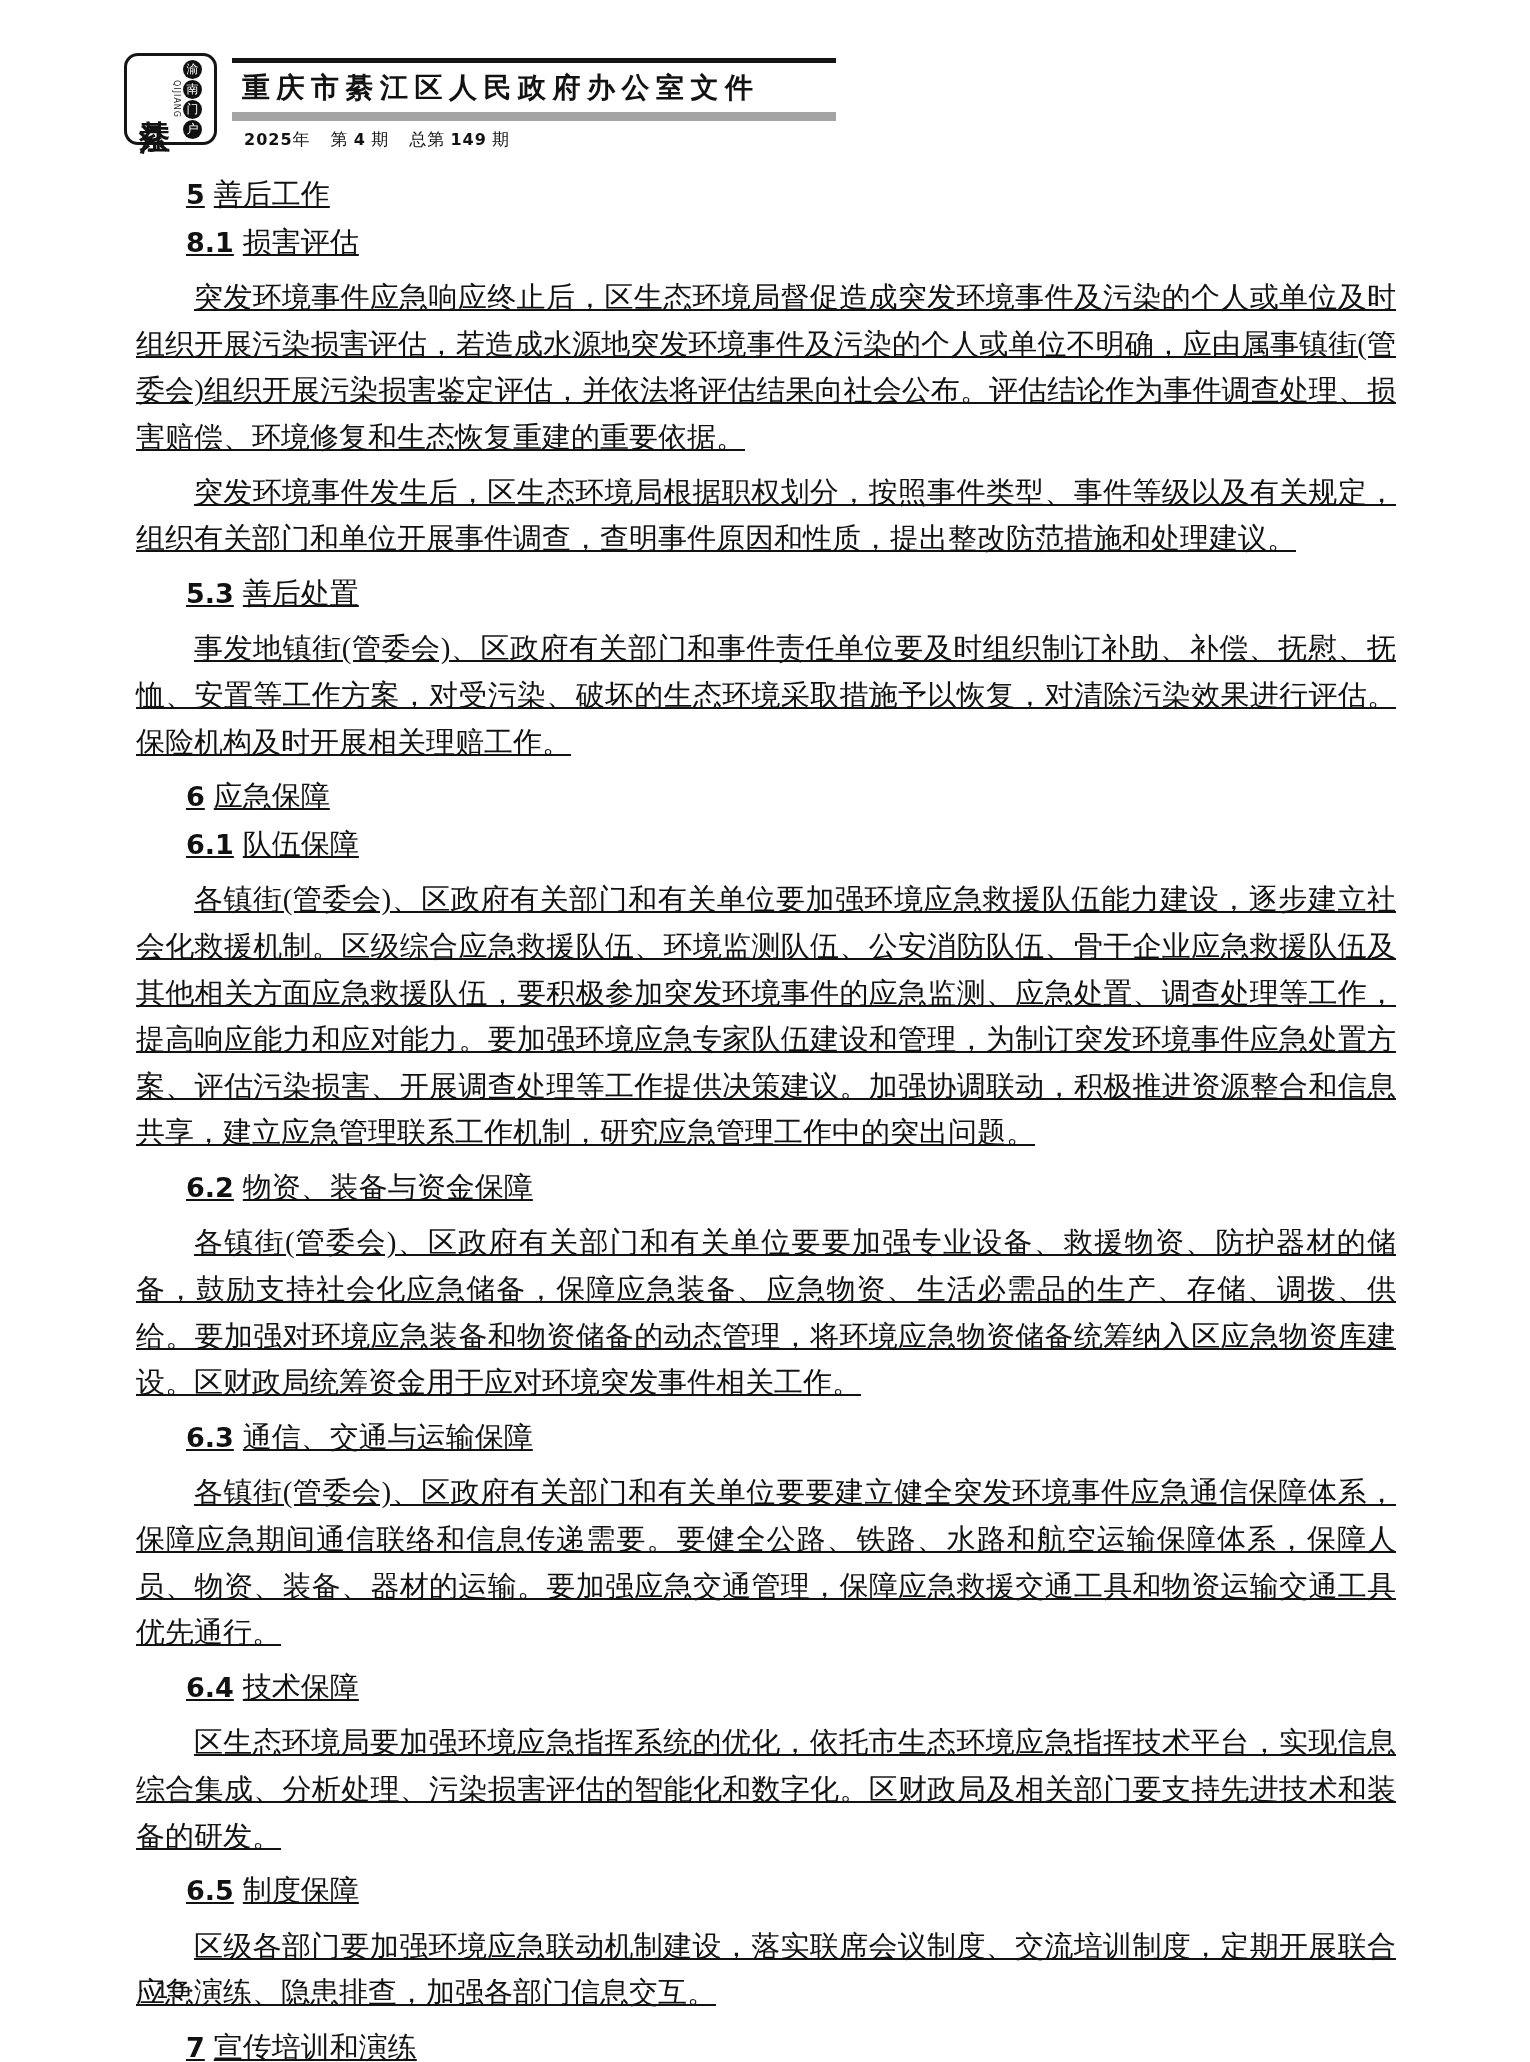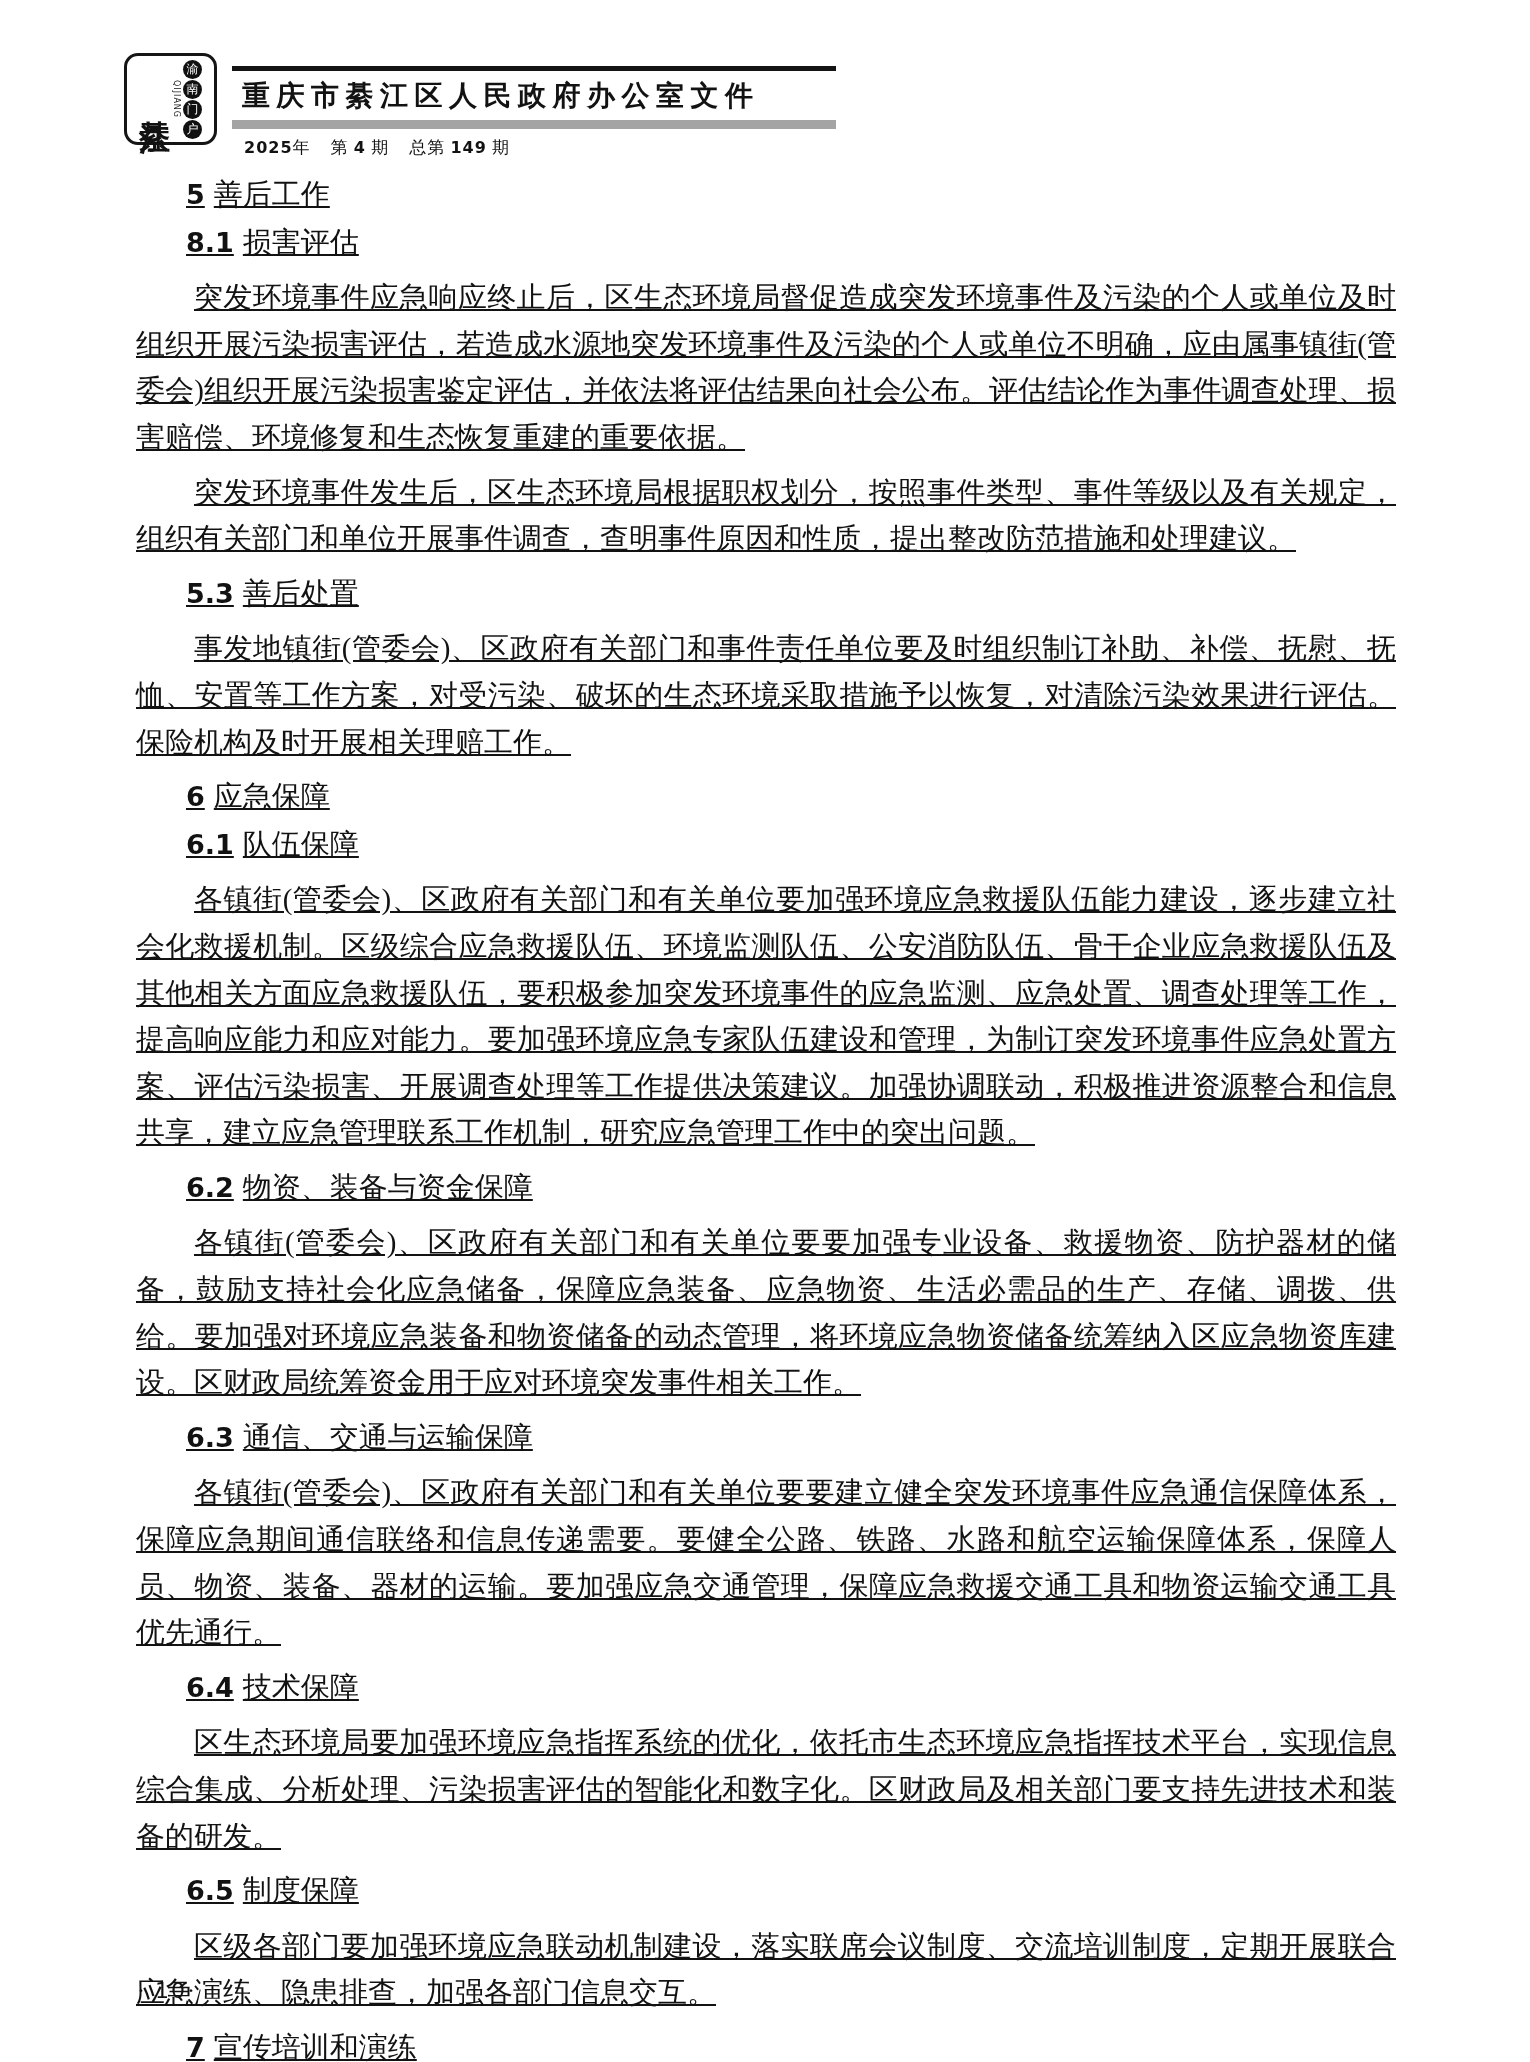--- a/index.html
+++ b/index.html
@@ -21,21 +21,21 @@
   }
   .logo-rom{
     writing-mode:vertical-rl;font-size:8px;letter-spacing:1px;
     font-family:"DejaVu Sans","Liberation Sans",sans-serif;color:#222;
   }
   .logo-seals{display:flex;flex-direction:column;gap:1px;}
   .seal{
     width:19px;height:19px;border-radius:50%;background:#101010;color:#fff;
     font-size:12px;line-height:19px;text-align:center;overflow:hidden;
   }
-  .header-block{position:absolute;left:232px;top:66px;width:604px;}
+  .header-block{position:absolute;left:232px;top:58px;width:604px;}
   .rule-black{height:5px;background:#141414;}
   .doc-title{
     margin:6px 0 5px 10px;font-size:28px;font-weight:bold;letter-spacing:6.5px;
     white-space:nowrap;
   }
   .rule-gray{height:9px;background:#a4a4a4;}
   .doc-meta{margin:7px 0 0 12px;font-size:17px;letter-spacing:1px;}
   .doc-meta .num{
     font-family:"DejaVu Sans","Liberation Sans",sans-serif;
     font-weight:bold;font-size:16px;

